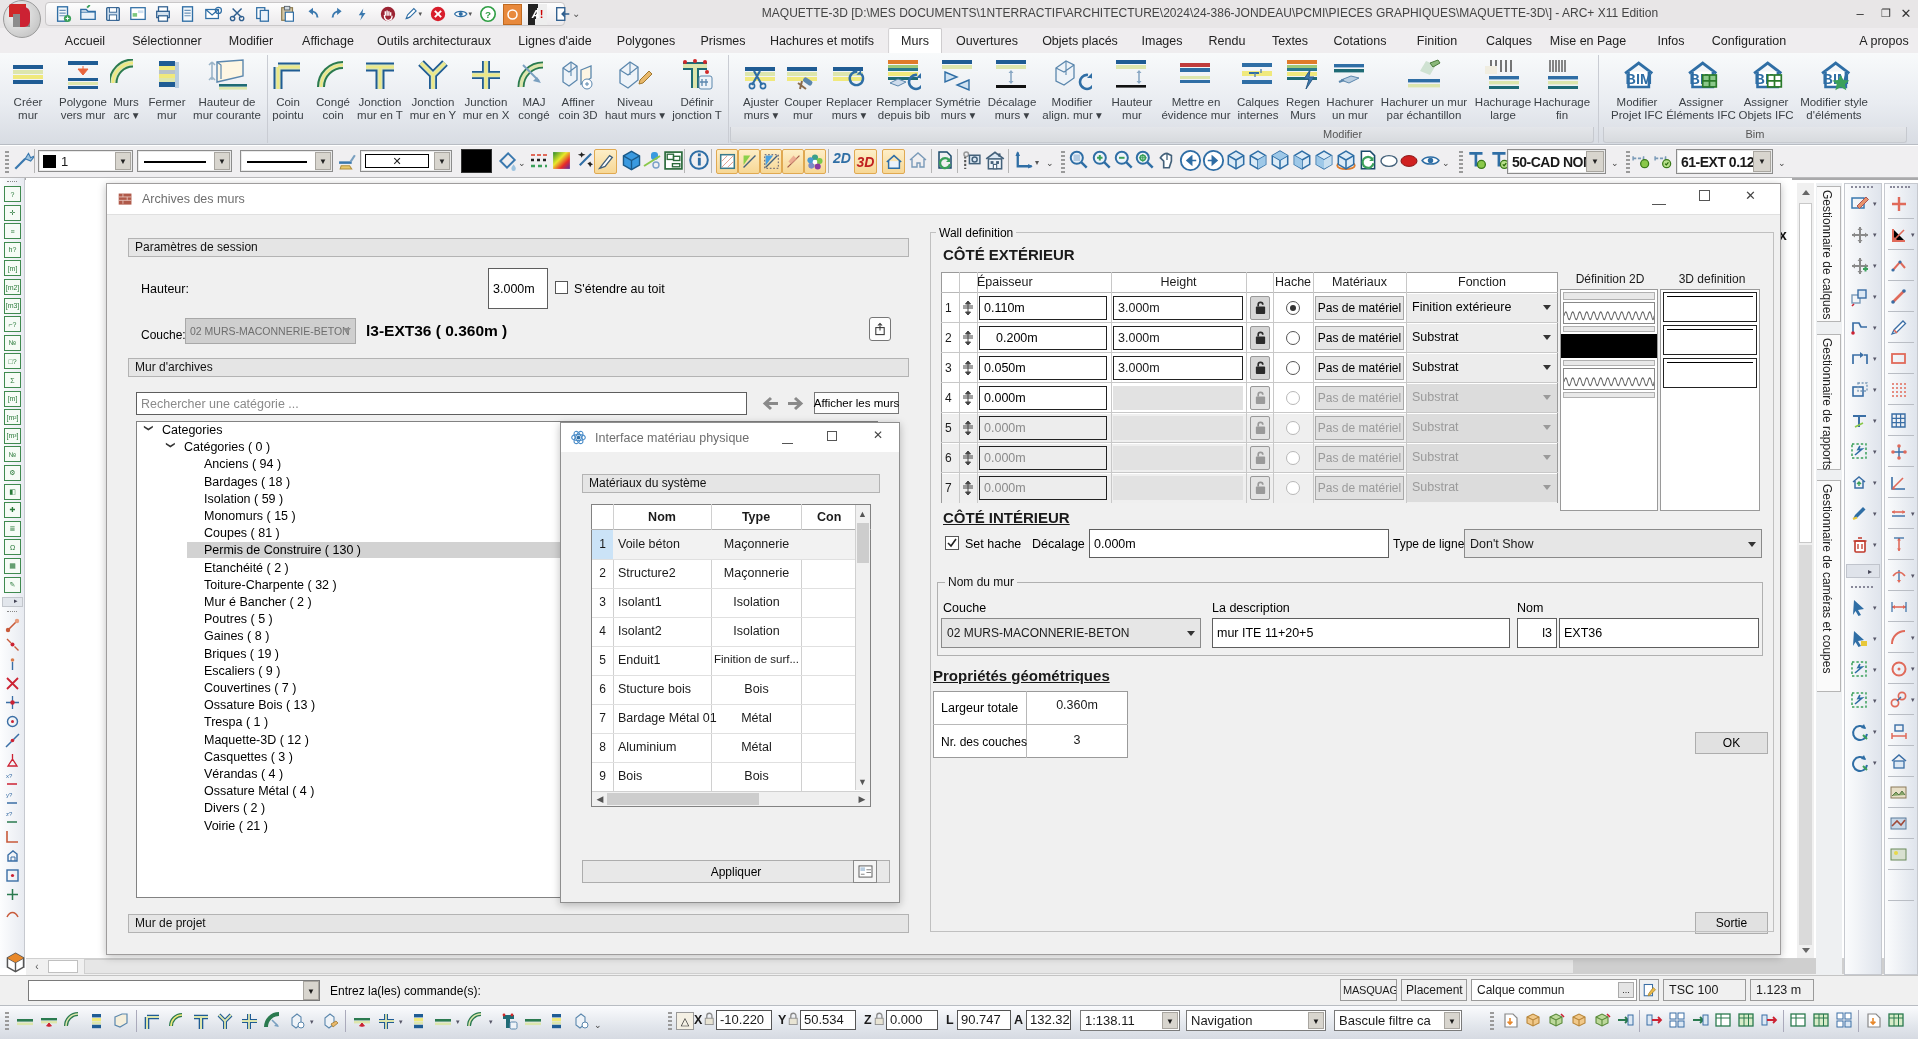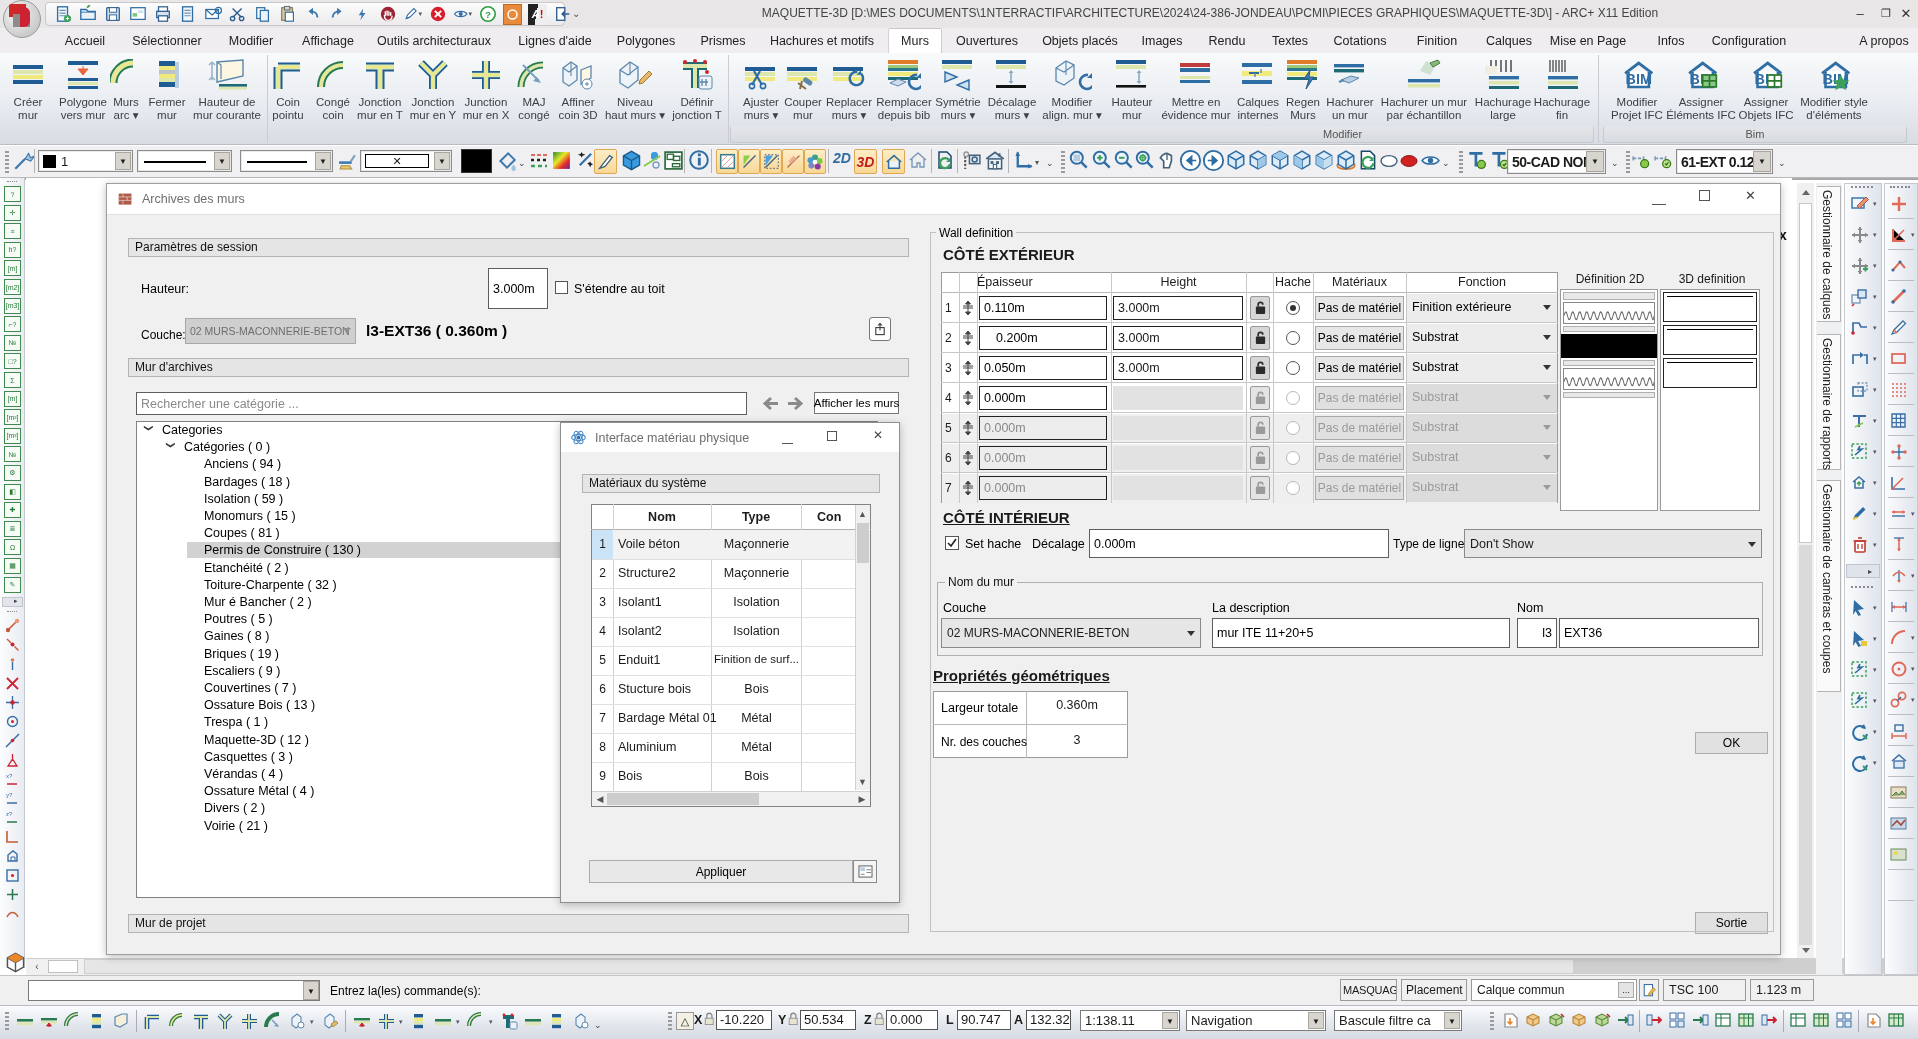--- a/index.html
+++ b/index.html
@@ -2081,21 +2081,21 @@
 <div class="abs" style="left:57px;top:346px;font-size:12.5px;white-space:nowrap">Bois</div>
 <div class="abs" style="left:151px;top:346px;width:89px;text-align:center;font-size:12.5px">Bois</div>
 <div class="abs" style="left:294px;top:82px;width:15px;height:285px;background:#f0f0f0;border-left:1px solid #d0d0d0"></div>
 <div class="abs sbarrow" style="left:295px;top:84px;width:13px;height:13px;font-size:9px">▲</div>
 <div class="abs" style="left:296px;top:100px;width:12px;height:40px;background:#cdcdcd"></div>
 <div class="abs sbarrow" style="left:295px;top:352px;width:13px;height:13px;font-size:9px">▼</div>
 <div class="abs" style="left:31px;top:368px;width:278px;height:15px;background:#f0f0f0;border-top:1px solid #d0d0d0"></div>
 <div class="abs sbarrow" style="left:33px;top:370px;width:12px;height:12px;font-size:9px">◀</div>
 <div class="abs" style="left:46px;top:370px;width:152px;height:12px;background:#cdcdcd"></div>
 <div class="abs sbarrow" style="left:295px;top:370px;width:12px;height:12px;font-size:9px">▶</div>
-<div class="btn" style="left:28px;top:437px;width:264px;height:23px;background:#e8e8e8">Appliquer</div>
+<div class="btn" style="left:21px;top:437px;width:308px;height:23px;background:#e8e8e8">Appliquer</div>
 <div class="abs" style="left:292px;top:437px;width:24px;height:23px;background:#f4f4f4;border:1px solid #8a8a8a;display:flex;align-items:center;justify-content:center">
         <svg width="15" height="13" viewBox="0 0 16 14">
           <rect x="1" y="1" width="14" height="12" fill="#fff" stroke="#555"></rect>
           <rect x="2.5" y="2.5" width="5" height="4" fill="#b8cde0"></rect>
           <path d="M9 5h5M9 8h5M3 10h4" stroke="#888" stroke-width="1.1"></path>
         </svg>
       </div>
 </div>
 
 </div>

